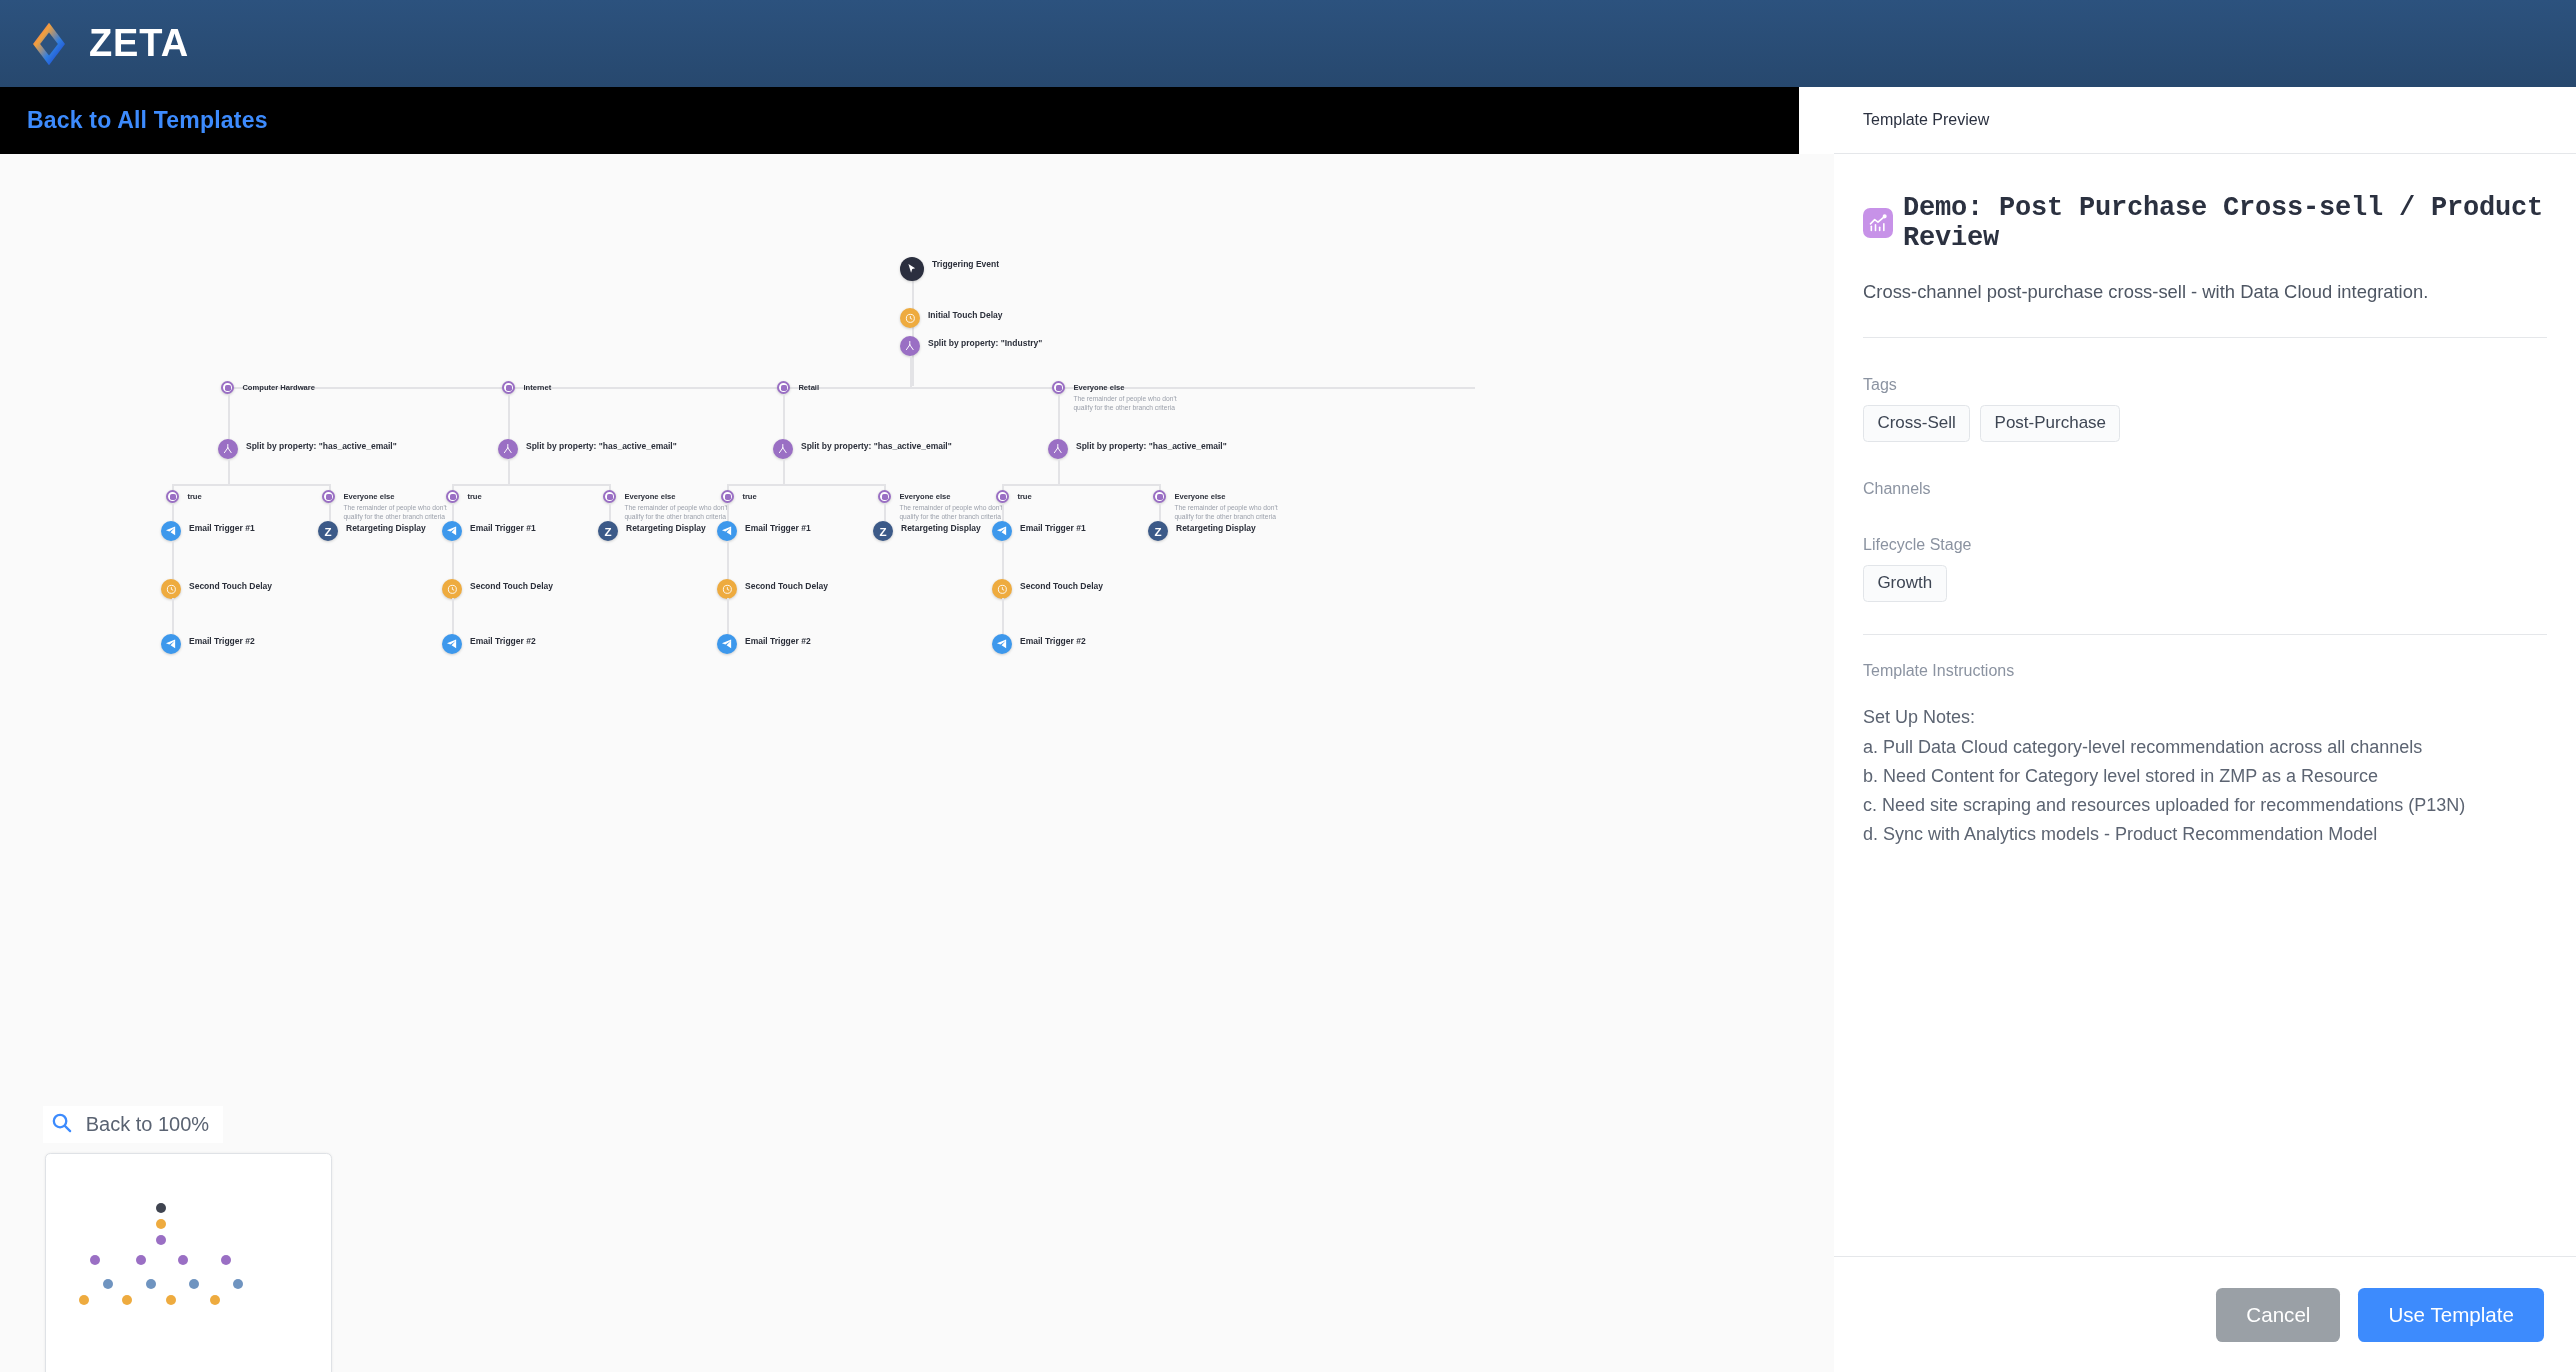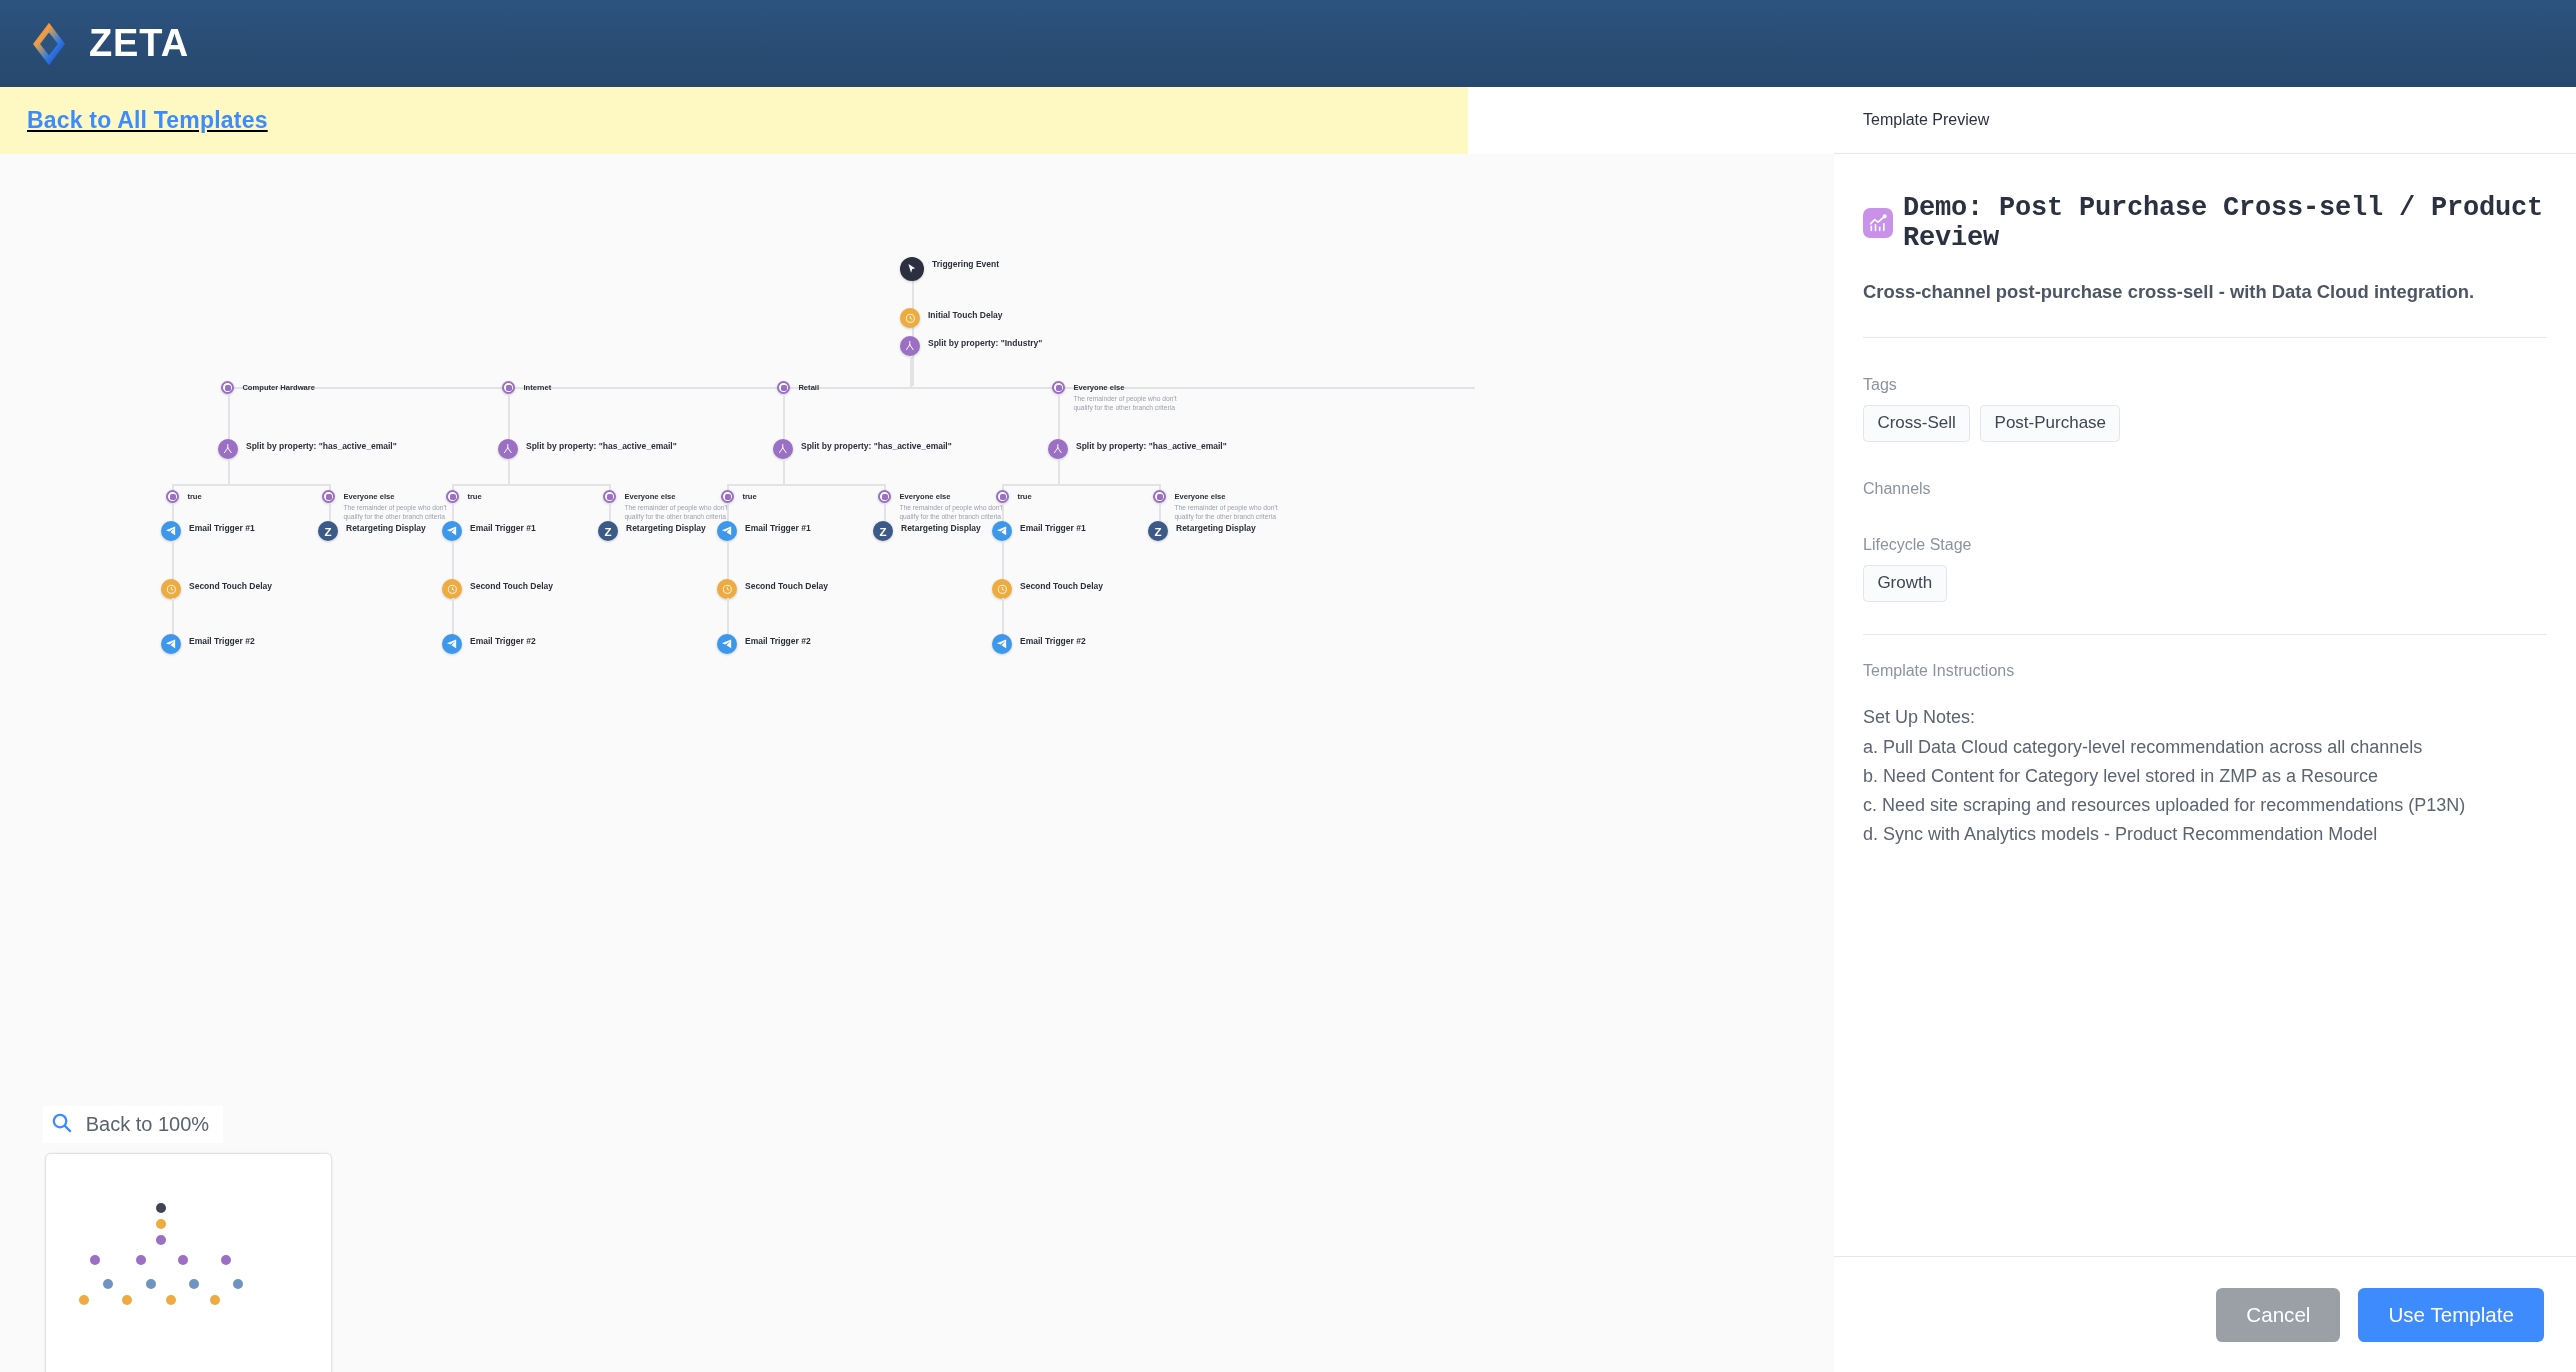--- a/index.html
+++ b/index.html
@@ -25,22 +25,22 @@
   }
   .nav-right { margin-left: auto; display: flex; align-items: center; padding-right: 36px; }
   .account-name { color: #e9eef5; font-size: 22.4px; margin-right: 34px; letter-spacing: 0.2px; }
   .nav-div { width: 0.9px; height: 50px; background: #55759c; margin-right: 36px; }
   .nav-icon { width: 48px; height: 48px; display: flex; align-items: center; justify-content: center; margin-right: 27px; cursor: pointer; }
   .nav-icon:last-child { margin-right: 7.2px; }
   .nav-icon svg { display: block; }
 
   
   .subhead {
-    position: absolute; left: 0; top: 87px; width: 1468px; height: 67px;
-    background: #fef9c3; display: flex; align-items: center; text-decoration: underline;
+    position: absolute; left: 0; top: 87px; width: 1799px; height: 67px;
+    background: #000000; display: flex; align-items: center; text-decoration: underline;
   }
   .back-link {
     color: #3d8bfd; font-size: 23px; font-weight: 600;
     margin-left: 27px; cursor: pointer; letter-spacing: 0.2px;
   }
 
   
   .canvas {
     position: absolute; left: 0; top: 154px; width: 1834px; height: 1218px;
     background: #fafafa; overflow: hidden;
@@ -108,21 +108,21 @@
   .tpl-title-row { display: flex; align-items: center; font-family: Liberation Mono, monospace; }
   .tpl-icon {
     width: 30px; height: 30px; border-radius: 7.2px; background: #c792e8;
     display: flex; align-items: center; justify-content: center; flex: 0 0 auto;
   }
   .tpl-icon svg { display: block; }
   .tpl-title {
     font-size: 27px; color: #2b3140; font-weight: 600; margin-left: 10px; letter-spacing: -0.2px;
   }
   .tpl-desc {
-    margin-top: 26px; font-size: 18.4px; font-weight: 700; color: #4e5663; line-height: 1.4;
+    margin-top: 26px; font-size: 18.4px; font-weight: 400; color: #4e5663; line-height: 1.4;
   }
   .hr { height: 0.9px; background: #e5e7ea; margin-top: 32px; }
   .sec-label { font-size: 16px; color: #8b93a1; margin-top: 38px; }
   .chips { display: flex; flex-wrap: wrap; margin-top: 11.6px; }
   .chip {
     border: 0.9px solid #e2e5e9; background: #fafbfc; border-radius: 4.5px;
     padding: 7.2px 13.4px; font-size: 17px; color: #3e4654; margin-right: 10px;
     cursor: pointer; white-space: nowrap;
   }
   .instr-block { margin-top: 28px; }

